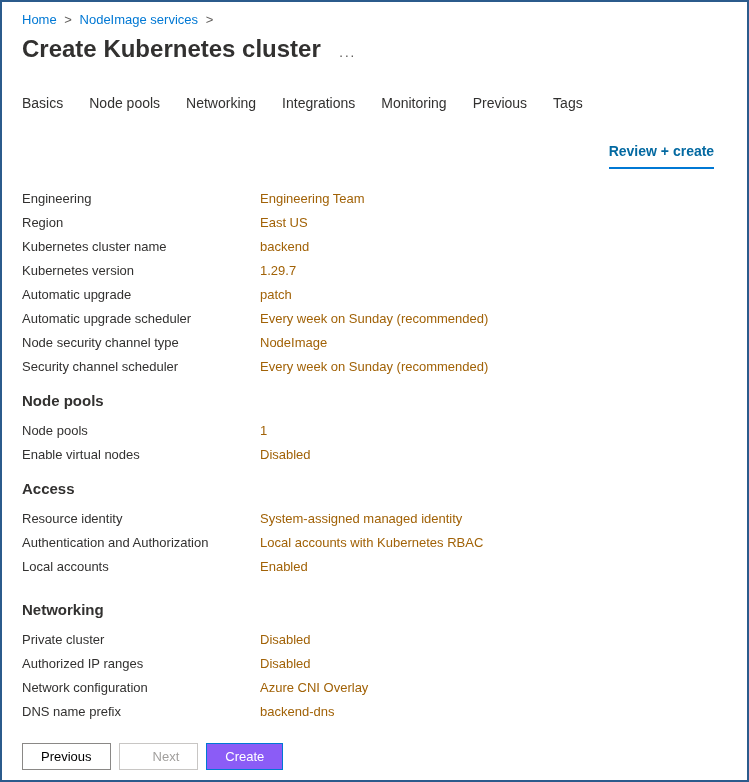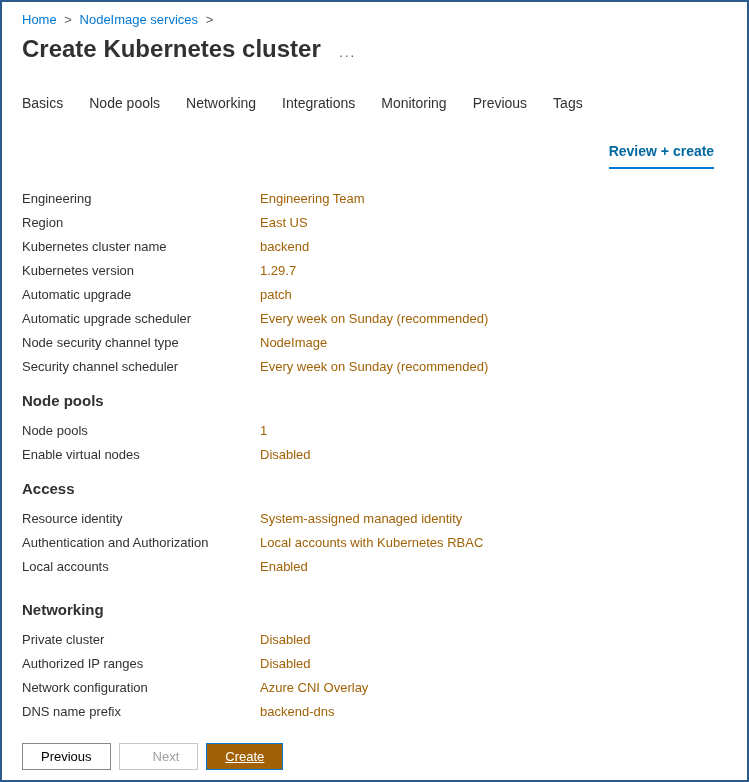--- a/index.html
+++ b/index.html
@@ -114,24 +114,23 @@
       font-family: inherit;
       min-width: 68px;
     }
     .btn.disabled {
       color: #a19f9d;
       border-color: #c8c6c4;
       cursor: default;
       padding-left: 33px;
     }
     .btn.primary {
-      background: #a16207;
+      background: #8b5cf6;
       border-color: #0078d4;
       color: #fff;
-      text-decoration: underline;
     }
   </style>
 </head>
 <body>
 
 <div class="breadcrumb">
   <a>Home</a>
   <span class="sep">&gt;</span>
   <a>NodeImage services</a>
   <span class="sep">&gt;</span>

